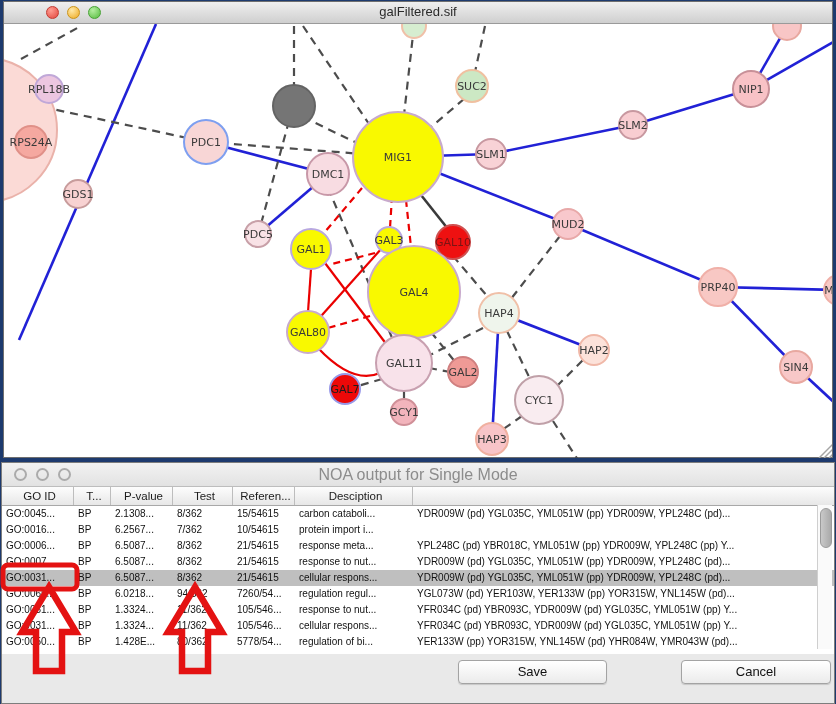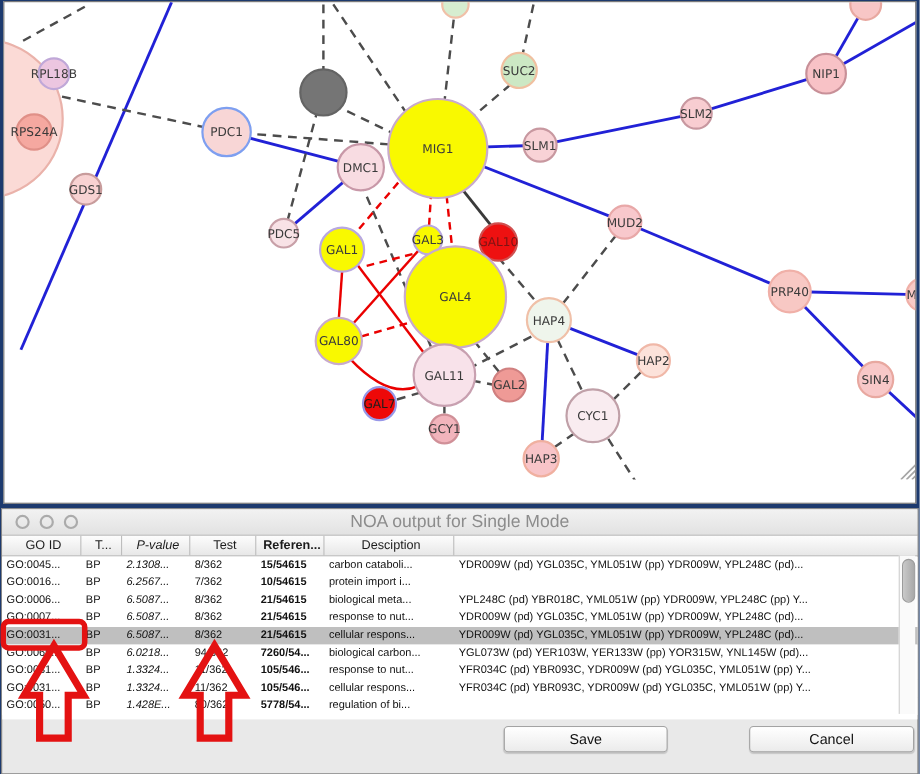--- a/index.html
+++ b/index.html
@@ -32,41 +32,49 @@
   .noa-lights{position:absolute;left:12px;top:5px;display:flex;gap:9px;}
   .light.inactive{background:transparent;border:2px solid #ababab;}
   .noa-title{position:absolute;left:0;right:0;top:3px;text-align:center;font-size:16px;color:#8c8c8c;}
   .table-header{display:flex;height:18px;line-height:18px;background:linear-gradient(#fdfdfd,#e7e7e7);
     border-bottom:1px solid #a8a8a8;font-size:11.5px;color:#1c1c1c;}
   .table-header .cell{text-align:center;border-right:1px solid #bdbdbd;}
   .table-body{background:#ffffff;height:144px;position:relative;}
   .trow{display:flex;height:16px;line-height:16px;font-size:10px;color:#111;white-space:nowrap;background:#fff;}
   .trow.selected{background:#bfbfbf;}
   .cell{overflow:hidden;flex:0 0 auto;padding-left:4px;box-sizing:border-box;}
-  .c-go_id{width:72px;}.c-type{width:37px;}.c-p_value{width:62px;font-style:italic;}.c-test{width:60px;}
-  .c-reference{width:62px;font-weight:bold;}.c-description{width:118px;}.c-edges{flex:1 1 auto;}
+  .c-go_id{width:72px;}.c-type{width:37px;}.c-p_value{width:62px;}.c-test{width:60px;}
+  .c-reference{width:62px;}.c-description{width:118px;}.c-edges{flex:1 1 auto;}
   .vscroll{position:absolute;right:2px;top:42px;width:15px;height:144px;background:#fafafa;
     border-left:1px solid #cfcfcf;box-sizing:border-box;}
   .vthumb{position:absolute;left:2px;top:3px;width:10px;height:38px;border-radius:6px;
     background:linear-gradient(90deg,#c9c9c9,#a9a9a9);border:1px solid #9b9b9b;}
   .white-strip{height:4px;background:#ffffff;}
   .btn{position:absolute;height:22px;border:1px solid #a3a3a3;border-radius:4px;
     background:linear-gradient(#ffffff,#ebebeb);font-size:13px;color:#111;text-align:center;
     line-height:21px;box-shadow:0 1px 1px rgba(0,0,0,.15);}
   .btn-save{left:456px;top:197px;width:147px;}
   .btn-cancel{left:679px;top:197px;width:148px;}
   
   .annotations{position:absolute;left:0;top:0;width:836px;height:704px;pointer-events:none;z-index:40;}
 </style>
 </head>
 <body>
 
 <div class="desktop">
 
   <div class="graph-window">
+    <div class="titlebar">
+      <div class="lights">
+        <span class="light red"></span>
+        <span class="light yellow"></span>
+        <span class="light green"></span>
+      </div>
+      <div class="wtitle">galFiltered.sif</div>
+    </div>
     <svg class="graph-svg" viewBox="3 22 828 434" preserveAspectRatio="none">
       <g id="edge-layer">
           <line x1="155" y1="22" x2="18" y2="338" class="edge blue"></line>
           <line x1="205" y1="140" x2="327" y2="172" class="edge blue"></line>
           <line x1="327" y1="172" x2="257" y2="232" class="edge blue"></line>
           <line x1="397" y1="155" x2="490" y2="152" class="edge blue"></line>
           <line x1="490" y1="152" x2="632" y2="123" class="edge blue"></line>
           <line x1="632" y1="123" x2="750" y2="87" class="edge blue"></line>
           <line x1="750" y1="87" x2="836" y2="38" class="edge blue"></line>
           <line x1="750" y1="87" x2="786" y2="24" class="edge blue"></line>
@@ -216,21 +224,21 @@
           <span class="cell c-test">7/362</span>
           <span class="cell c-reference">10/54615</span>
           <span class="cell c-description">protein import i...</span>
         </div>
         <div class="trow">
           <span class="cell c-go_id">GO:0006...</span>
           <span class="cell c-type">BP</span>
           <span class="cell c-p_value">6.5087...</span>
           <span class="cell c-test">8/362</span>
           <span class="cell c-reference">21/54615</span>
-          <span class="cell c-description">biological meta...</span>
+          <span class="cell c-description">response meta...</span>
           <span class="cell c-edges">YPL248C (pd) YBR018C, YML051W (pp) YDR009W, YPL248C (pp) Y...</span>
         </div>
         <div class="trow">
           <span class="cell c-go_id">GO:0007...</span>
           <span class="cell c-type">BP</span>
           <span class="cell c-p_value">6.5087...</span>
           <span class="cell c-test">8/362</span>
           <span class="cell c-reference">21/54615</span>
           <span class="cell c-description">response to nut...</span>
           <span class="cell c-edges">YDR009W (pd) YGL035C, YML051W (pp) YDR009W, YPL248C (pd)...</span>
@@ -243,21 +251,21 @@
           <span class="cell c-reference">21/54615</span>
           <span class="cell c-description">cellular respons...</span>
           <span class="cell c-edges">YDR009W (pd) YGL035C, YML051W (pp) YDR009W, YPL248C (pd)...</span>
         </div>
         <div class="trow">
           <span class="cell c-go_id">GO:0065...</span>
           <span class="cell c-type">BP</span>
           <span class="cell c-p_value">6.0218...</span>
           <span class="cell c-test">94/362</span>
           <span class="cell c-reference">7260/54...</span>
-          <span class="cell c-description">biological carbon...</span>
+          <span class="cell c-description">regulation regul...</span>
           <span class="cell c-edges">YGL073W (pd) YER103W, YER133W (pp) YOR315W, YNL145W (pd)...</span>
         </div>
         <div class="trow">
           <span class="cell c-go_id">GO:0031...</span>
           <span class="cell c-type">BP</span>
           <span class="cell c-p_value">1.3324...</span>
           <span class="cell c-test">11/362</span>
           <span class="cell c-reference">105/546...</span>
           <span class="cell c-description">response to nut...</span>
           <span class="cell c-edges">YFR034C (pd) YBR093C, YDR009W (pd) YGL035C, YML051W (pp) Y...</span>
@@ -271,20 +279,21 @@
           <span class="cell c-description">cellular respons...</span>
           <span class="cell c-edges">YFR034C (pd) YBR093C, YDR009W (pd) YGL035C, YML051W (pp) Y...</span>
         </div>
         <div class="trow">
           <span class="cell c-go_id">GO:0050...</span>
           <span class="cell c-type">BP</span>
           <span class="cell c-p_value">1.428E...</span>
           <span class="cell c-test">80/362</span>
           <span class="cell c-reference">5778/54...</span>
           <span class="cell c-description">regulation of bi...</span>
+          <span class="cell c-edges">YER133W (pp) YOR315W, YNL145W (pd) YHR084W, YMR043W (pd)...</span>
         </div>
       </div>
     <div class="white-strip"></div>
     <div class="vscroll">
       <div class="vthumb"></div>
     </div>
     <div class="btn btn-save">Save</div>
     <div class="btn btn-cancel">Cancel</div>
   </div>
 

